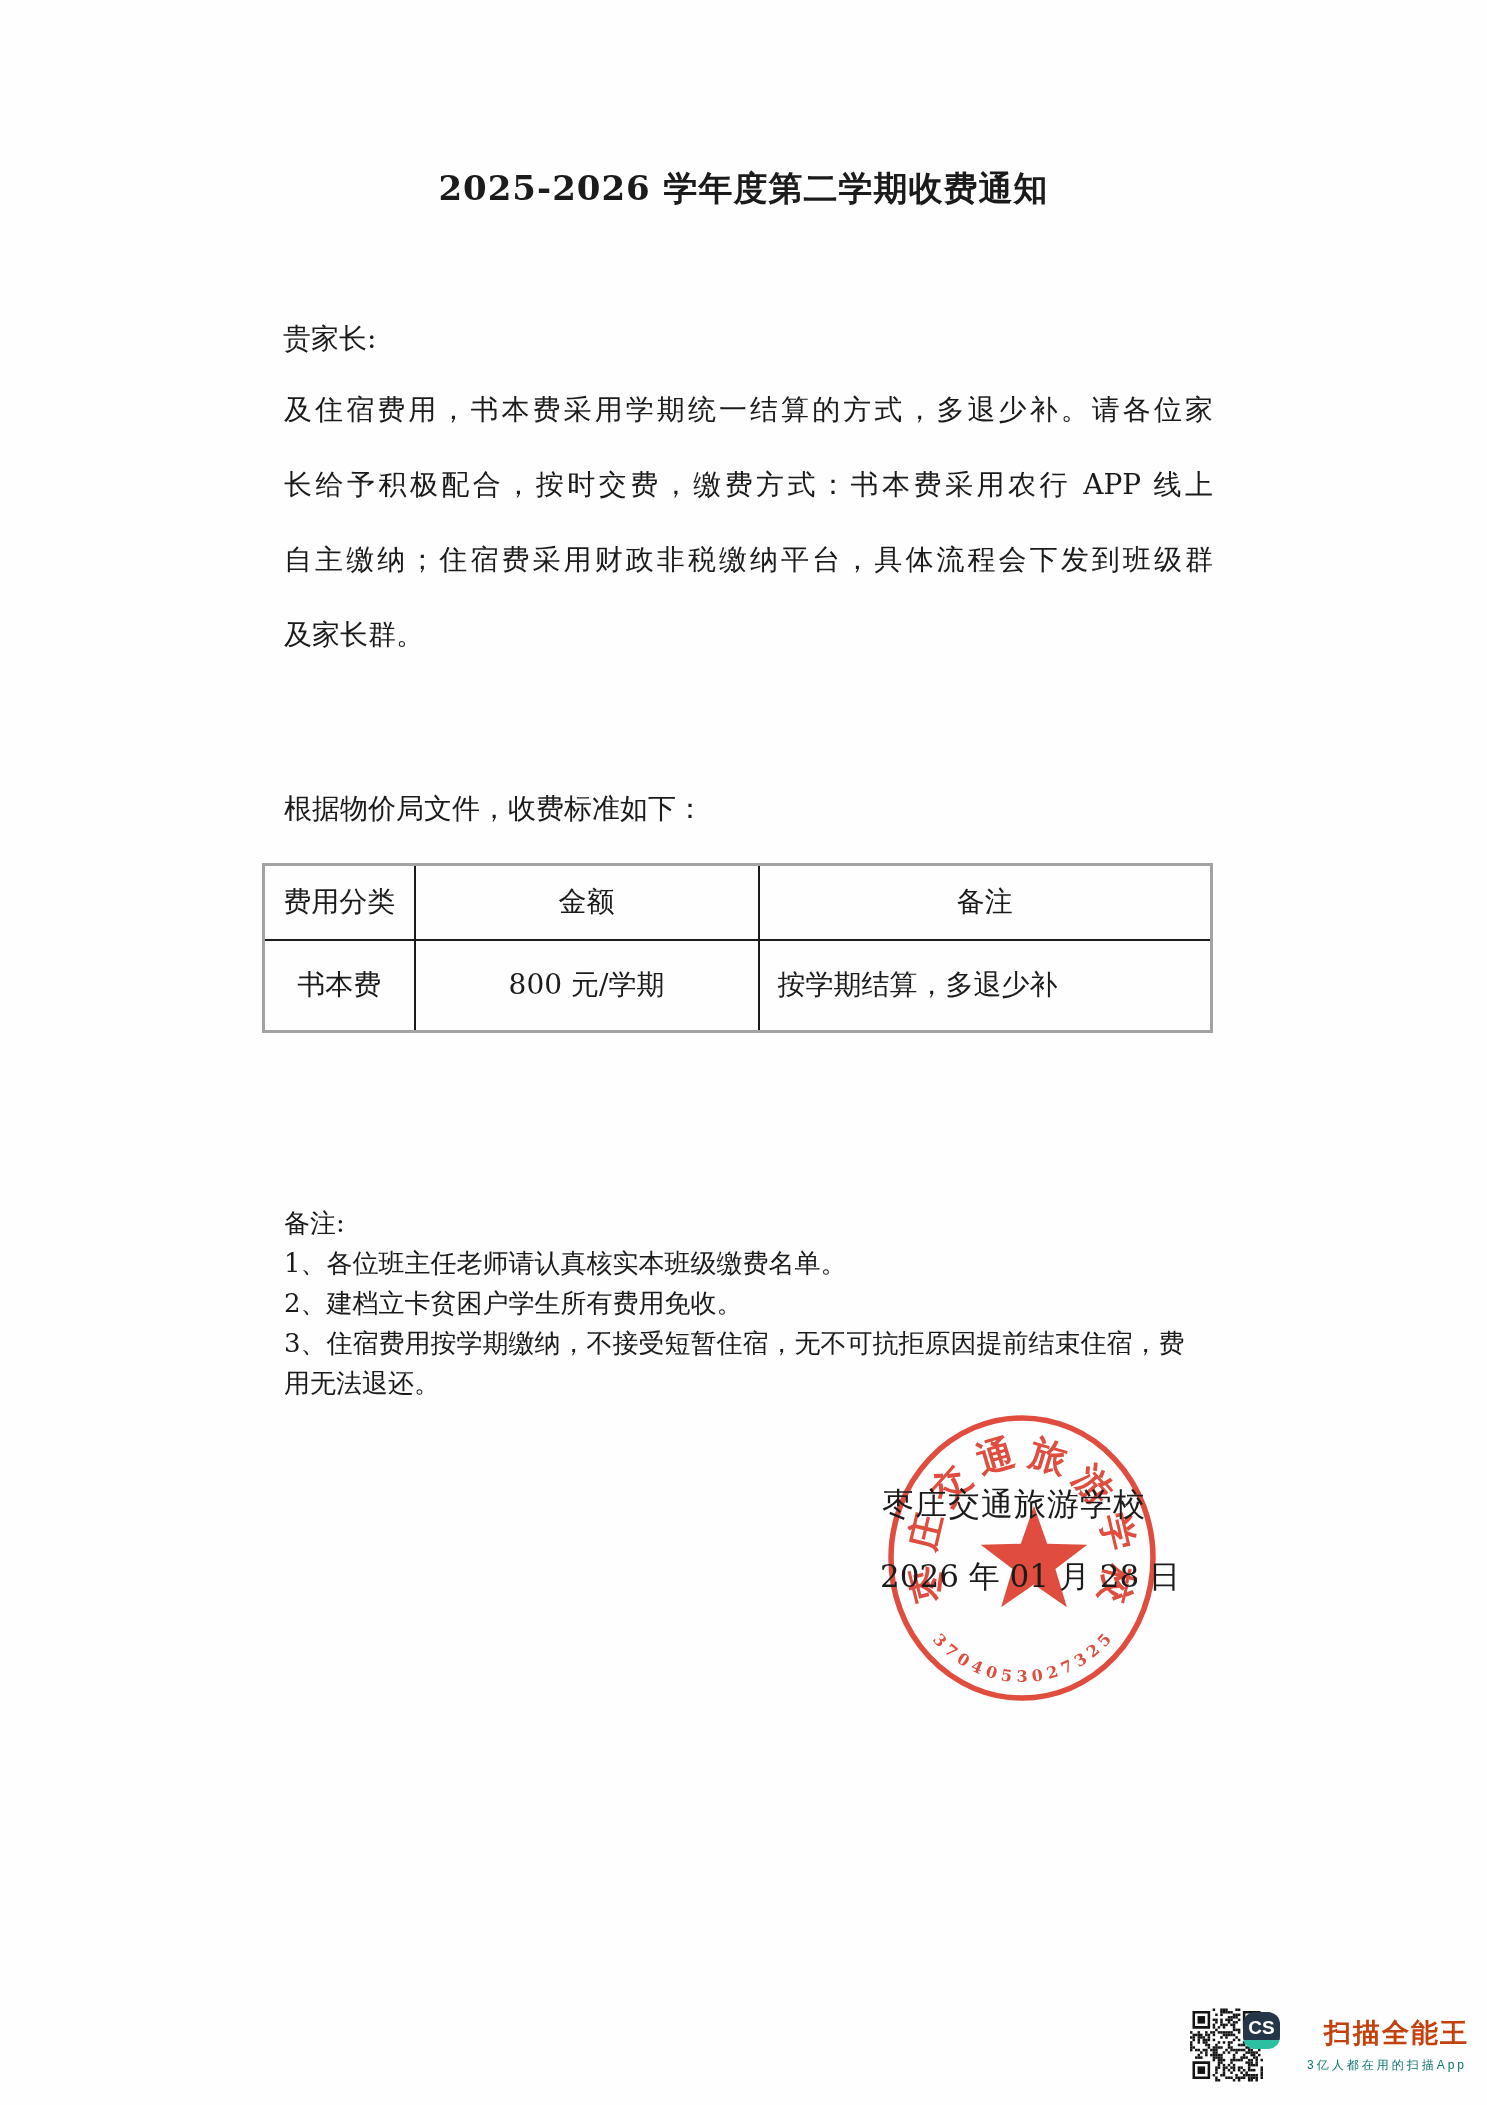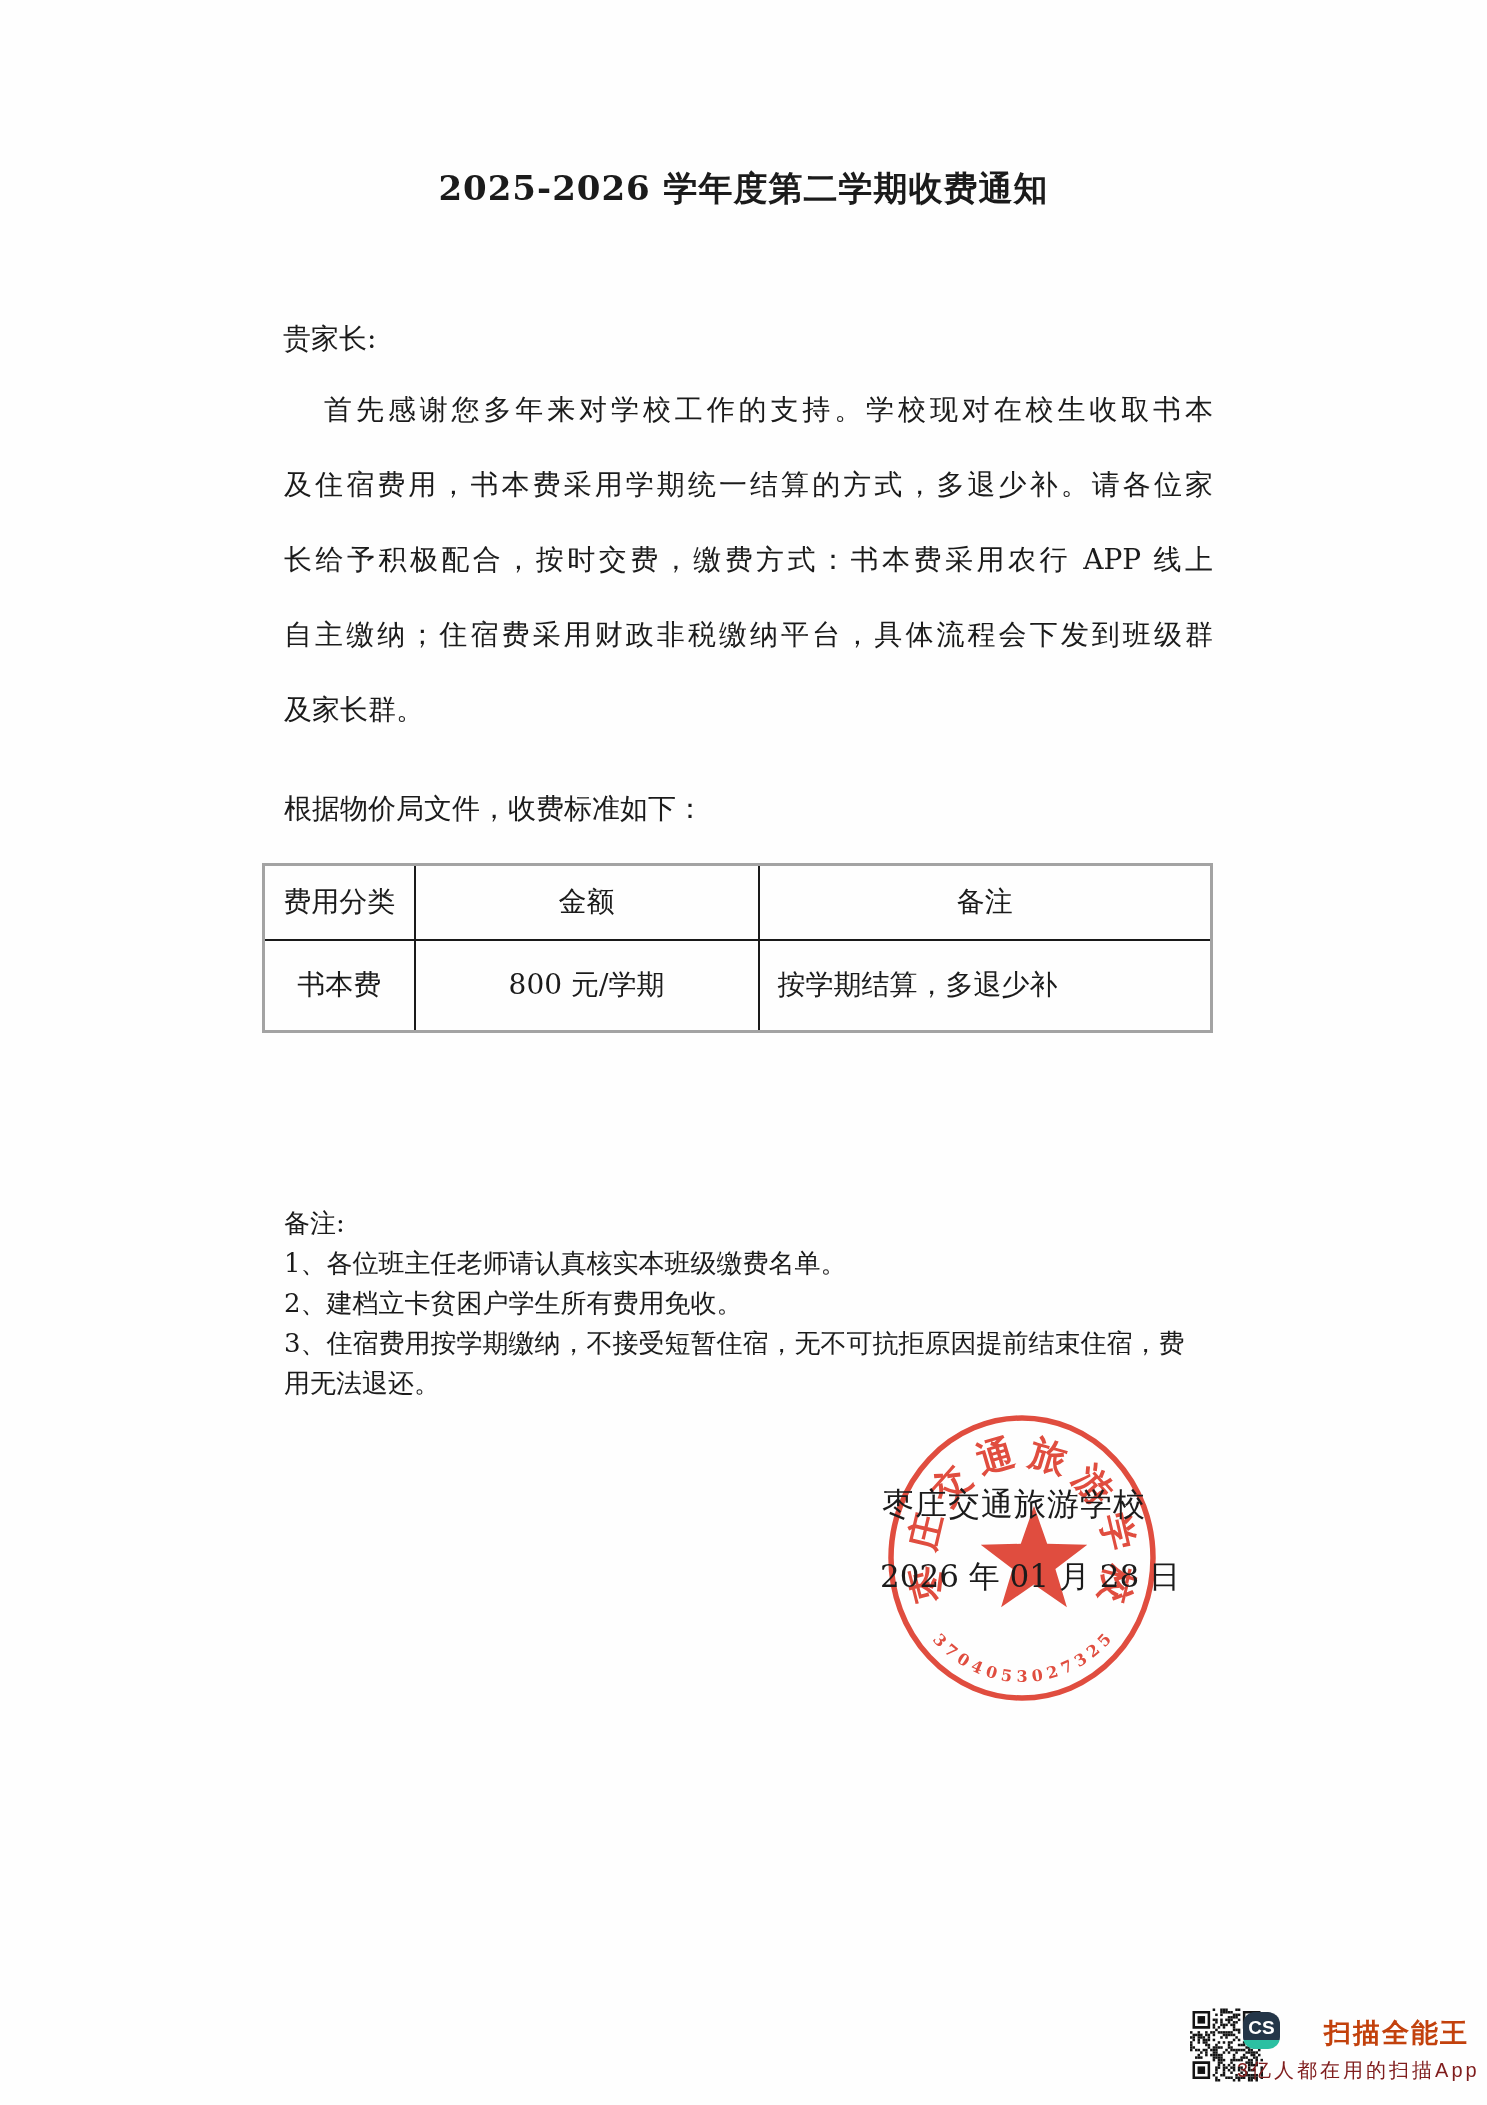--- a/index.html
+++ b/index.html
@@ -26,34 +26,33 @@
   .sig-date{left:880px;top:1556px;font-size:31px;z-index:3;}
   .seal-svg{left:882px;top:1412px;z-index:2;}
   .qr-svg{left:1190px;top:2008px;}
   .cs-logo{left:1243px;top:2012px;width:37px;height:37px;border-radius:12px;
     background:linear-gradient(180deg,#243648 76%,#2bc0a2 76%);
     color:#fff;display:flex;align-items:center;justify-content:center;
     font-family:"Liberation Sans",sans-serif;font-weight:700;font-size:19px;
     padding-bottom:5px;box-sizing:border-box;}
   .brand{left:1324px;top:2015px;font-size:27px;font-weight:700;color:#c2410c;
     font-family:"Liberation Sans",sans-serif;letter-spacing:2px;}
-  .tagline{left:1237px;top:2057px;font-size:20px;color:#7f1d1d;
+  .tagline{left:1307px;top:2057px;font-size:12px;color:#0f766e;
     font-family:"Liberation Sans",sans-serif;letter-spacing:3px;}
 </style>
 </head>
 <body>
 
 <div class="page">
 
   <div class="abs doc-title">2025-2026 学年度第二学期收费通知</div>
 
   <div class="abs salutation">贵家长:</div>
 
   <div class="abs body-text">
-    <div class="body-line indent">首先感谢您多年来对学校工作的支持。学校现对在校生收取书本</div>
     <div class="body-line">及住宿费用，书本费采用学期统一结算的方式，多退少补。请各位家</div>
     <div class="body-line">长给予积极配合，按时交费，缴费方式：书本费采用农行 APP 线上</div>
     <div class="body-line">自主缴纳；住宿费采用财政非税缴纳平台，具体流程会下发到班级群</div>
     <div class="body-line last">及家长群。</div>
   </div>
 
   <div class="abs table-intro">根据物价局文件，收费标准如下：</div>
 
   <table class="fee-table">
     <colgroup>

